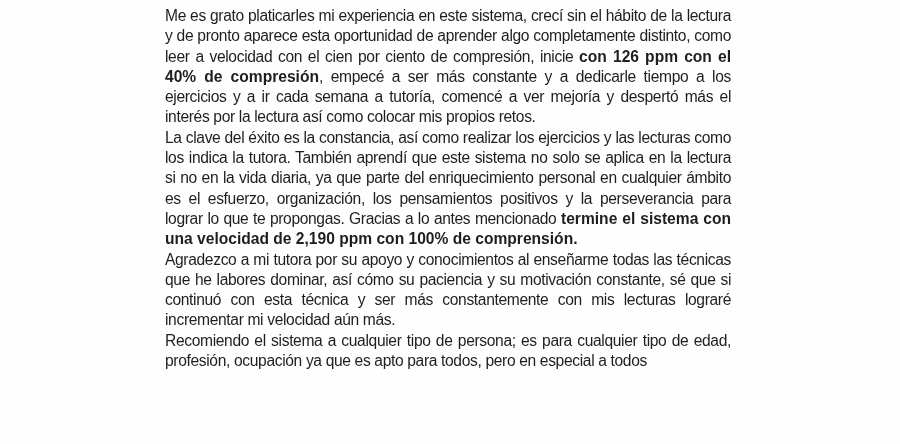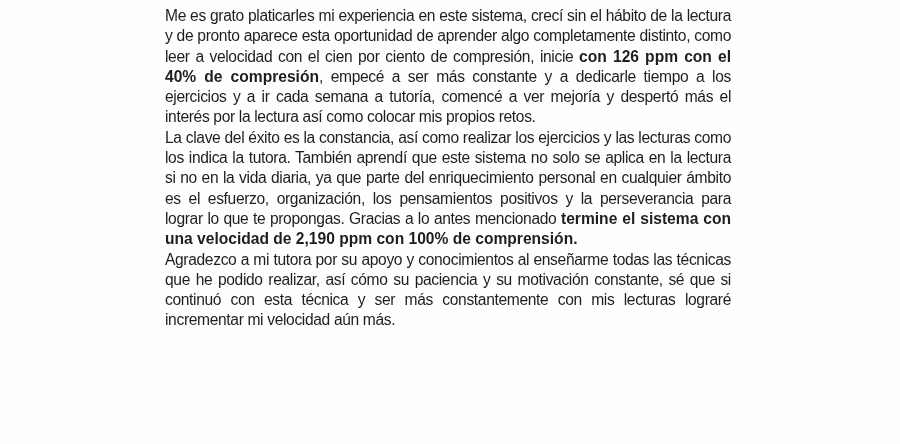--- a/index.html
+++ b/index.html
@@ -47,17 +47,18 @@
 <body>
 
 <div class="page">
   <div class="text-block">
 
     <p class="para"><span>Me es grato platicarles mi experiencia en este sistema, crecí sin el hábito de la lectura y de pronto aparece esta oportunidad de aprender algo completamente distinto, como leer a velocidad con el cien por ciento de compresión, inicie </span><b>con 126 ppm con el 40% de compresión</b><span>, empecé a ser más constante y a dedicarle tiempo a los ejercicios y a ir cada semana a tutoría, comencé a ver mejoría y despertó más el interés por la lectura así como colocar mis propios retos.</span></p>
 
 
     <p class="para"><span>La clave del éxito es la constancia, así como realizar los ejercicios y las lecturas como los indica la tutora. También aprendí que este sistema no solo se aplica en la lectura si no en la vida diaria, ya que parte del enriquecimiento personal en cualquier ámbito es el esfuerzo, organización, los pensamientos positivos y la perseverancia para lograr lo que te propongas. Gracias a lo antes mencionado </span><b>termine el sistema con una velocidad de 2,190 ppm con 100% de comprensión.</b></p>
 
-    <p class="para"><span>Agradezco a mi tutora por su apoyo y conocimientos al enseñarme todas las técnicas que he podido realizar, así cómo su paciencia y su motivación constante, sé que si continuó con esta técnica y ser más constantemente con mis lecturas lograré incrementar mi velocidad aún más.</span></p>
+    <p class="para"><span>Agradezco a mi tutora por su apoyo y conocimientos al enseñarme todas las técnicas que he labores dominar, así cómo su paciencia y su motivación constante, sé que si continuó con esta técnica y ser más constantemente con mis lecturas lograré incrementar mi velocidad aún más.</span></p>
 
+    <p class="para"><span>Recomiendo el sistema a cualquier tipo de persona; es para cualquier tipo de edad, profesión, ocupación ya que es apto para todos, pero en especial a todos</span></p>
 
   </div>
 </div>
 
 </body></html>

